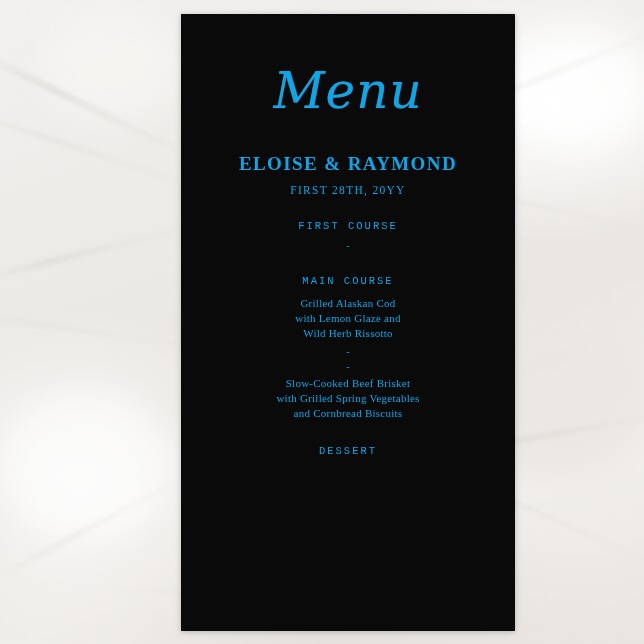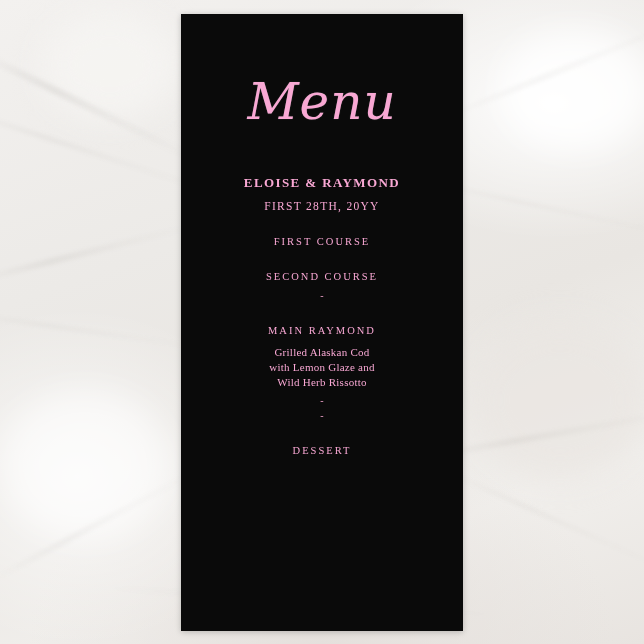--- a/index.html
+++ b/index.html
@@ -52,60 +52,60 @@
   .b1 { left: 500px; top: 30px;  width: 150px; height: 120px; background: rgba(255,255,255,0.75); }
   .b2 { left: 0px;   top: 390px; width: 170px; height: 150px; background: rgba(255,255,255,0.55); }
   .b3 { left: 470px; top: 320px; width: 180px; height: 160px; background: rgba(233,229,225,0.75); }
   .b4 { left: 40px;  top: 10px;  width: 140px; height: 110px; background: rgba(246,244,242,0.85); }
 
   
   .card {
     position: absolute;
     left: 181px;
     top: 14px;
-    width: 282px;
+    width: 334px;
     height: 617px;
     background: #0a0a0a;
     box-shadow: 0 1px 6px rgba(0,0,0,0.22);
-    color: #f9a8d4;
+    color: #0ea5e9;
     box-sizing: border-box;
-    padding: 11px 26px;
+    padding: 0 26px;
     text-align: center;
     overflow: hidden;
   }
 
   .menu-script {
     font-family: "DejaVu Serif", "Liberation Serif", serif;
     font-style: italic;
     font-weight: 400;
     font-size: 50px;
     line-height: 1;
     letter-spacing: 1px;
     margin-top: 52px;
     margin-bottom: 0;
     text-shadow: 0 0 1px rgba(255,255,255,0.35);
   }
 
   .couple {
     font-family: "Liberation Serif", serif;
     font-weight: 700;
-    font-size: 13px;
+    font-size: 19px;
     letter-spacing: 1.4px;
-    margin-top: 48px;
+    margin-top: 37px;
   }
 
   .date {
     font-family: "Liberation Serif", serif;
     font-size: 11.5px;
     letter-spacing: 1.3px;
     margin-top: 9px;
   }
 
   .course-title {
-    font-family: Liberation Serif, serif;
+    font-family: Liberation Mono, monospace;
     font-size: 10.5px;
     letter-spacing: 2.0px;
     margin-top: 24px;
     margin-bottom: 9px;
   }
 
   .dish {
     font-family: "Liberation Serif", serif;
     font-size: 11px;
     line-height: 1.38;
@@ -141,22 +141,22 @@
   <div class="vein v9"></div>
   <div class="vein v10"></div>
 
   <div class="card">
     <div class="menu-script">Menu</div>
     <div class="couple">ELOISE &amp; RAYMOND</div>
     <div class="date">FIRST 28TH, 20YY</div>
 
     <div id="courses">
         <div class="course-title">FIRST COURSE</div>
-        <div class="course-title">SECOND COURSE</div>
         <div class="sep">-</div>
-        <div class="course-title">MAIN RAYMOND</div>
+        <div class="course-title">MAIN COURSE</div>
         <div class="dish">Grilled Alaskan Cod<br>with Lemon Glaze and<br>Wild Herb Rissotto</div>
         <div class="sep">-</div>
         <div class="sep">-</div>
+        <div class="dish">Slow-Cooked Beef Brisket<br>with Grilled Spring Vegetables<br>and Cornbread Biscuits</div>
         <div class="course-title">DESSERT</div>
       </div>
   </div>
 </div>
 
 </body></html>

